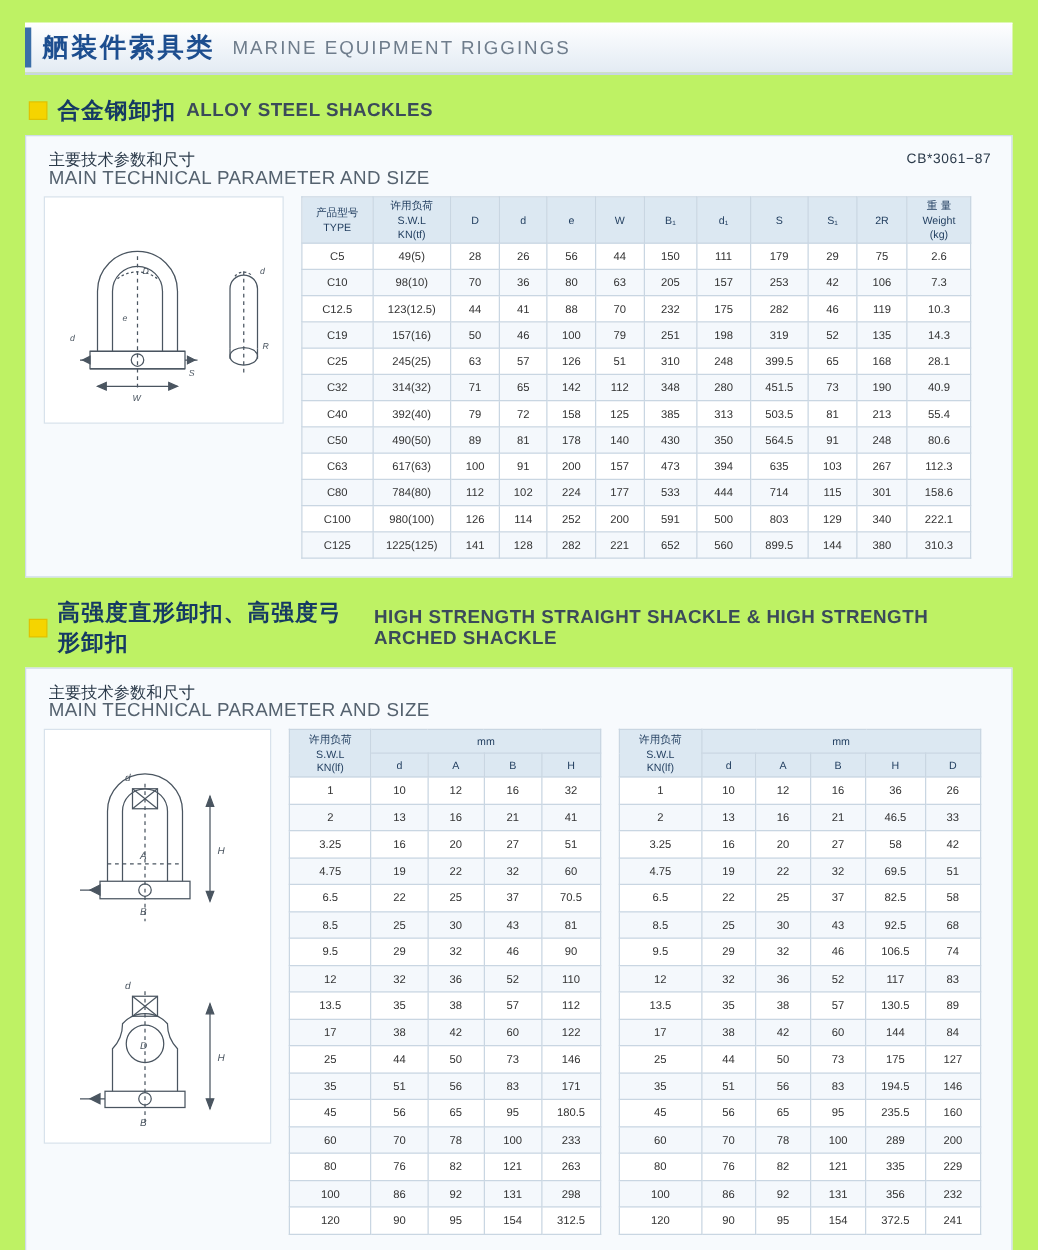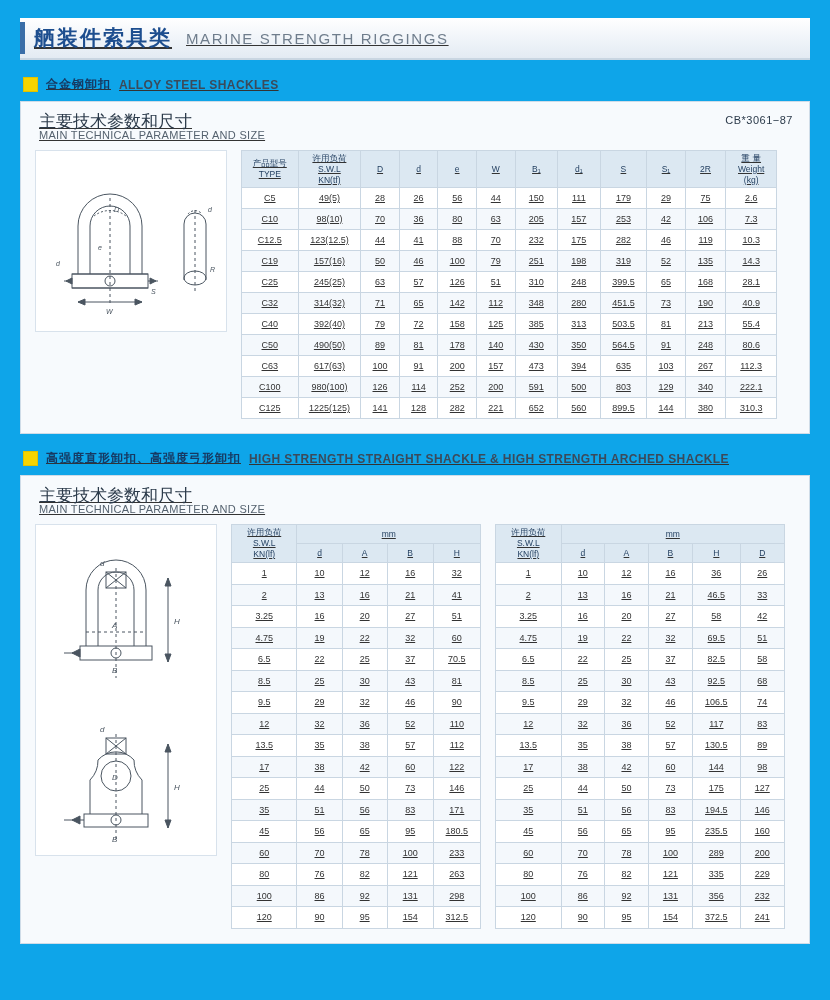--- a/index.html
+++ b/index.html
@@ -7,23 +7,22 @@
     width:830px;height:1000px;
     background:#eef3f8;
     font-family:"Liberation Sans", sans-serif;
     color:#333;
     -webkit-font-smoothing:antialiased;
   }
   .page{
     width:830px;height:1000px;
     box-sizing:border-box;
     padding:18px 20px 10px 20px;
-    background:#0ea5e9;
+    background:#bef264;
     position:relative;
-    text-decoration:underline;
   }
   
   .titlebar{
     position:relative;
     height:40px;
     background:linear-gradient(to bottom,#ffffff 0%,#f2f6fa 45%,#e3ebf3 100%);
     border-bottom:2px solid #c9d6e2;
     display:flex;align-items:center;
     padding-left:14px;
     box-shadow:0 1px 0 #fff inset;
@@ -42,38 +41,38 @@
   }
   
   .section-head{
     display:flex;align-items:center;margin:16px 0 8px 4px;
   }
   .bullet{
     width:13px;height:13px;background:#f5d400;margin-right:9px;flex:none;
     box-shadow:0 0 0 1px #e0c200;
   }
   .sec-cn{
-    font-size:12px;font-weight:bold;color:#163a63;letter-spacing:1px;
+    font-size:18px;font-weight:bold;color:#163a63;letter-spacing:1px;
     font-family:"DejaVu Sans", sans-serif;
   }
   .sec-en{
-    font-size:12px;font-weight:bold;color:#3b4a5a;margin-left:8px;letter-spacing:.4px;
+    font-size:15px;font-weight:bold;color:#3b4a5a;margin-left:8px;letter-spacing:.4px;
   }
   
   .panel{
     background:#f7fafd;
     border:1px solid #cfdce8;
     padding:12px 14px 14px 14px;
     position:relative;
   }
   .panel-sub{
     margin-left:4px;margin-bottom:8px;
   }
-  .sub-cn{font-size:17px;color:#2b3a4a;font-family:"DejaVu Sans",sans-serif;line-height:15px;}
-  .sub-en{font-size:11px;color:#55626f;line-height:13px;letter-spacing:.3px;}
+  .sub-cn{font-size:13px;color:#2b3a4a;font-family:"DejaVu Sans",sans-serif;line-height:15px;}
+  .sub-en{font-size:15px;color:#55626f;line-height:13px;letter-spacing:.3px;}
   .std-code{
     position:absolute;right:16px;top:12px;
     font-size:11px;color:#2b3a4a;letter-spacing:.5px;text-align:center;
   }
   
   .row{display:flex;align-items:flex-start;gap:14px;}
   .figure{
     background:#fff;border:1px solid #d8e2ec;flex:none;
     display:flex;align-items:center;justify-content:center;
   }
@@ -111,21 +110,21 @@
   .two-tables{display:flex;gap:14px;}
   svg{display:block;}
 </style>
 </head>
 <body>
 
 <div class="page">
 
   <div class="titlebar">
     <span class="title-cn">舾装件索具类</span>
-    <span class="title-en">MARINE STRENGTH RIGGINGS</span>
+    <span class="title-en">MARINE EQUIPMENT RIGGINGS</span>
   </div>
 
   <div class="section-head">
     <span class="bullet"></span>
     <span class="sec-cn">合金钢卸扣</span>
     <span class="sec-en">ALLOY STEEL SHACKLES</span>
   </div>
 
   <div class="panel">
     <div class="std-code">CB*3061−87</div>
@@ -325,20 +324,34 @@
               <td>200</td>
               <td>157</td>
               <td>473</td>
               <td>394</td>
               <td>635</td>
               <td>103</td>
               <td>267</td>
               <td>112.3</td>
             </tr>
           <tr>
+              <td>C80</td>
+              <td>784(80)</td>
+              <td>112</td>
+              <td>102</td>
+              <td>224</td>
+              <td>177</td>
+              <td>533</td>
+              <td>444</td>
+              <td>714</td>
+              <td>115</td>
+              <td>301</td>
+              <td>158.6</td>
+            </tr>
+          <tr>
               <td>C100</td>
               <td>980(100)</td>
               <td>126</td>
               <td>114</td>
               <td>252</td>
               <td>200</td>
               <td>591</td>
               <td>500</td>
               <td>803</td>
               <td>129</td>
@@ -658,21 +671,21 @@
                 <td>57</td>
                 <td>130.5</td>
                 <td>89</td>
               </tr>
             <tr>
                 <td>17</td>
                 <td>38</td>
                 <td>42</td>
                 <td>60</td>
                 <td>144</td>
-                <td>98</td>
+                <td>84</td>
               </tr>
             <tr>
                 <td>25</td>
                 <td>44</td>
                 <td>50</td>
                 <td>73</td>
                 <td>175</td>
                 <td>127</td>
               </tr>
             <tr>

